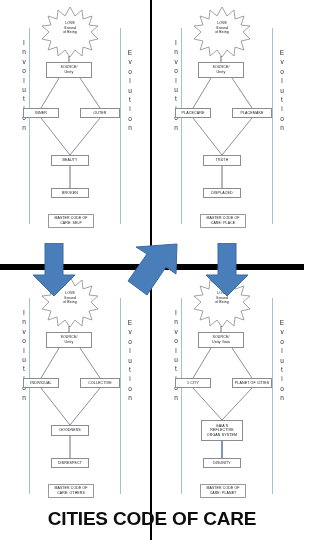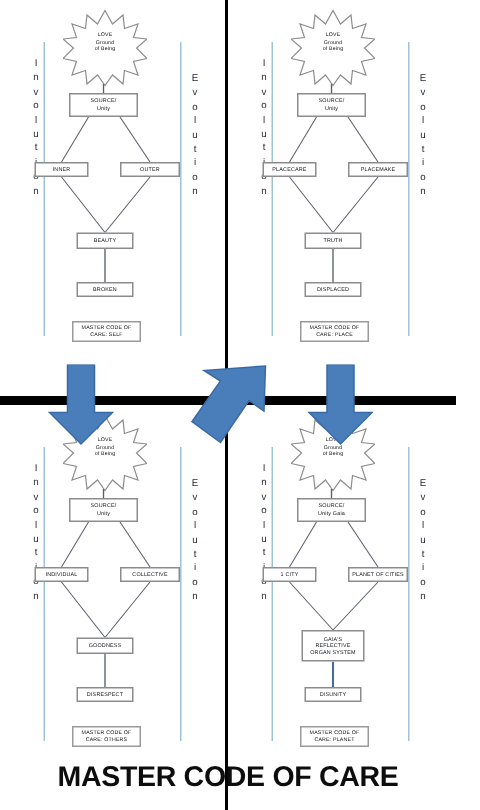--- a/index.html
+++ b/index.html
@@ -337,15 +337,15 @@
       <polygon points="55,1 54,31 44,24 25,52 6,38 25,11 14,4" fill="#4a7ebb" stroke="#3a6aa5" stroke-width="1"></polygon>
     </svg>
   </div>
 
   <div class="arrow" style="left:205px;top:243px;">
     <svg width="44" height="54" viewBox="0 0 44 54">
       <polygon points="13,0 31,0 31,32 43,32 22,53 1,32 13,32" fill="#4a7ebb" stroke="#3a6aa5" stroke-width="1"></polygon>
     </svg>
   </div>
 
-  <div id="title">MASTER CODE OF CARE</div>
+  <div id="title">CITIES CODE OF CARE</div>
 
 </div>
 
 </body></html>

